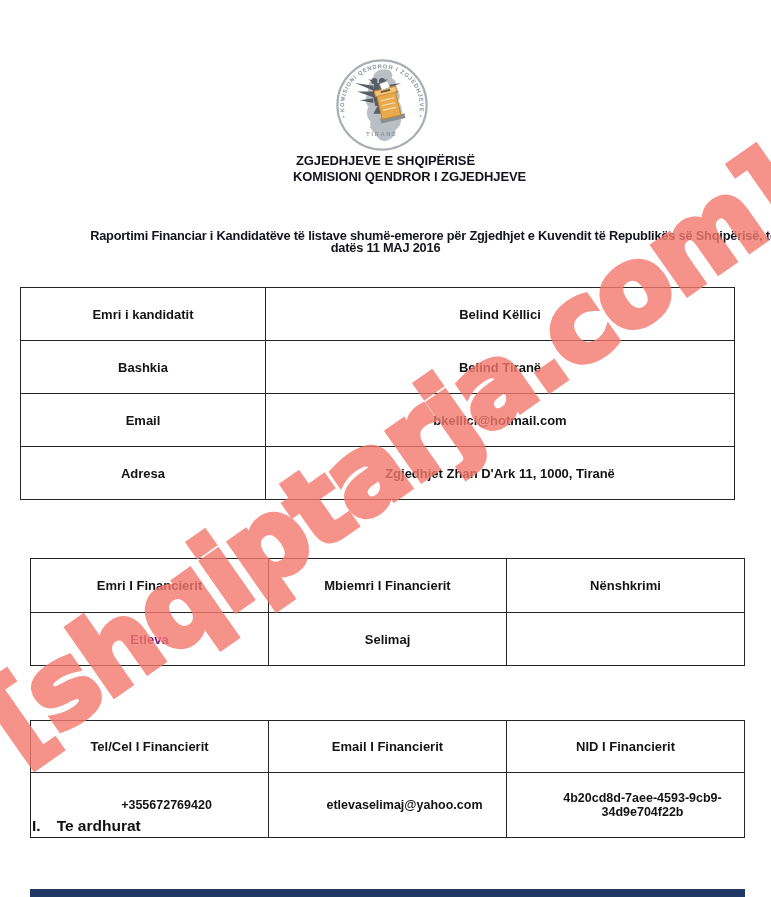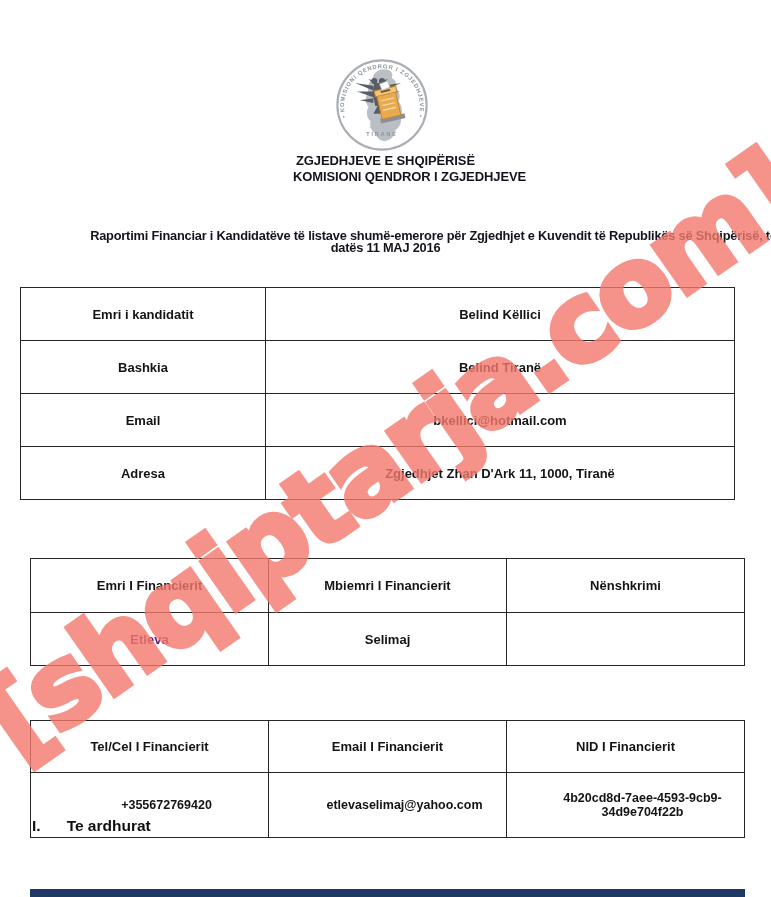--- a/index.html
+++ b/index.html
@@ -31,21 +31,21 @@
   .t2 th{height:49px;}
   .t2 td{height:48px;}
   .t3{left:30px;top:678px;width:715px;margin-top:42px;}
   .t3 th{height:47px;}
   .t3 td{height:60px;font-size:12.5px;padding-left:40px;}
   .t3 .nid span{display:inline-block;max-width:190px;}
   .gray-cell{color:#701a75;}
   
   .section{position:absolute;left:32px;top:817px;font-weight:bold;font-size:15.5px;color:#101010;}
   .section .num{display:inline-block;}
-  .section .stitle{display:inline-block;margin-left:26px;}
+  .section .stitle{display:inline-block;margin-left:16px;}
   
   .sliver{position:absolute;left:30px;top:889px;width:715px;height:8px;background:#1f3864;}
   
   .watermark{
     position:absolute;left:392px;top:455px;z-index:10;pointer-events:none;
     transform:translate(-50%,-50%) rotate(-35deg);
     font-family:"DejaVu Sans",sans-serif;font-weight:bold;font-size:108px;
     letter-spacing:-3px;white-space:nowrap;color:#f3796d;
     -webkit-text-stroke:6px #f3796d;opacity:0.80;
   }

